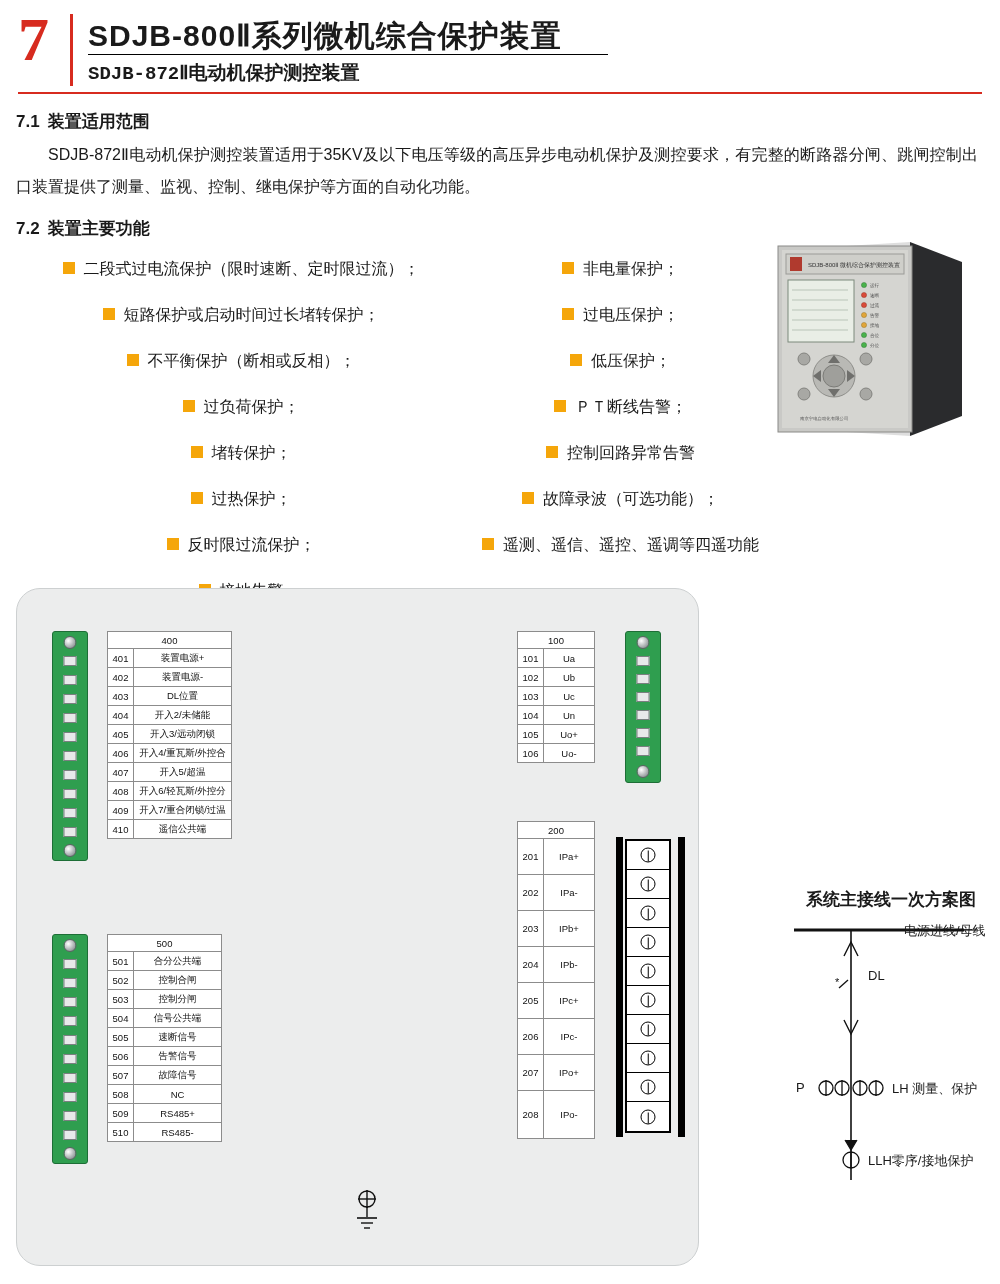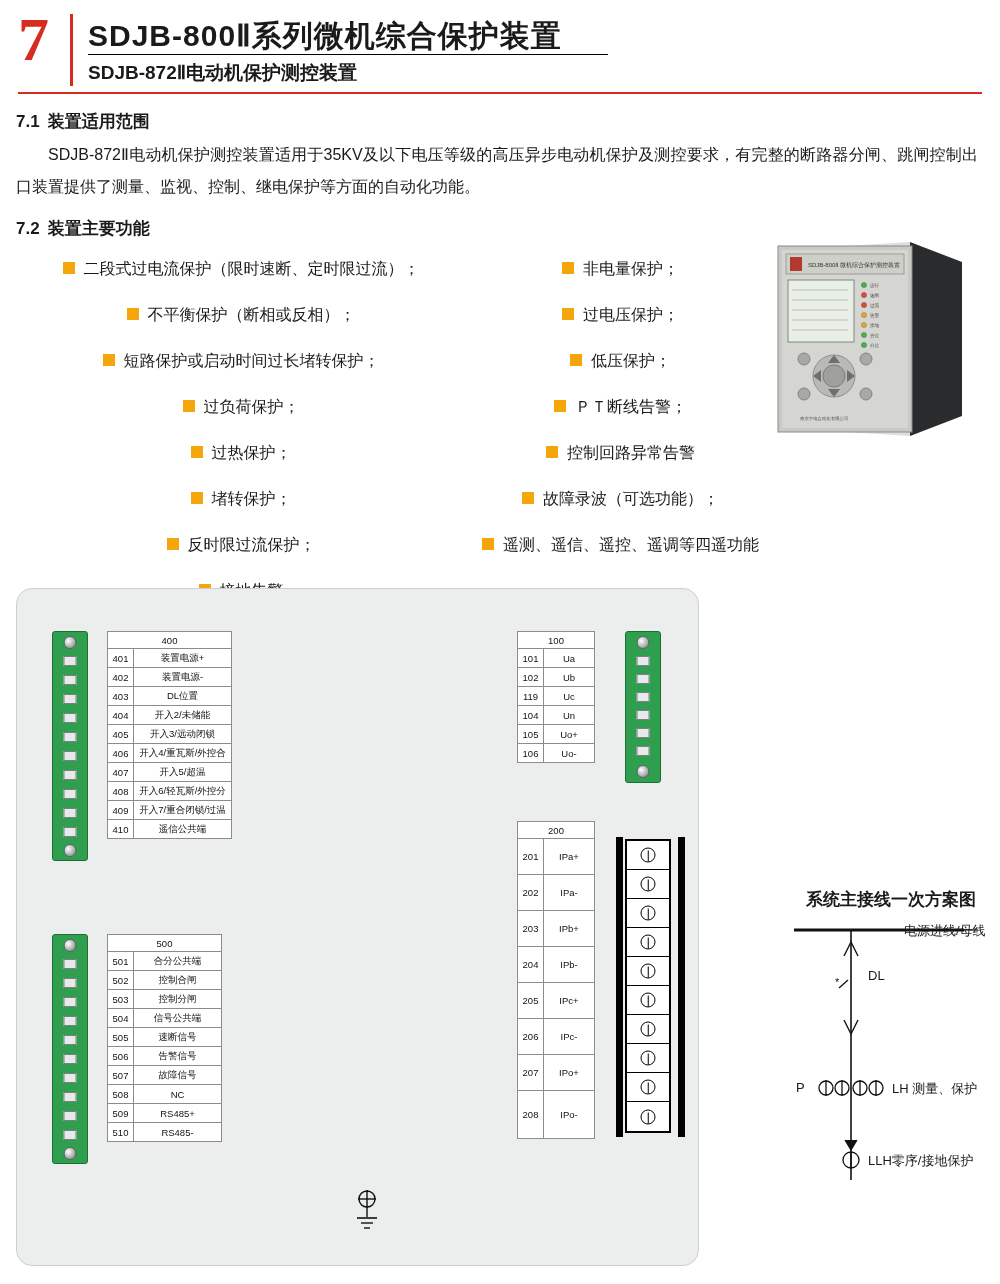--- a/index.html
+++ b/index.html
@@ -25,21 +25,21 @@
   .header-underline {
     position:absolute; left:18px; top:92px; width:964px; height:2px; background:#d72b1f;
   }
   .title-main {
     position:absolute; left:88px; top:16px;
     font-size:30px; font-weight:bold; letter-spacing:1px;
     font-family:"Liberation Sans", sans-serif;
   }
   .title-sub {
     position:absolute; left:88px; top:60px;
-    font-size:19px; font-weight:bold;
+    font-size:19px; font-weight:bold;font-family:Liberation Mono, monospace;
   }
   .title-divider {
     position:absolute; left:88px; top:54px; width:520px; height:1px; background:#000;
   }
   
   .sec-head { font-size:17px; font-weight:bold; margin:14px 0 6px 16px; }
   .sec-head .num { margin-right:8px; }
   .para {
     margin:0 22px 0 16px;
     font-size:16px; line-height:32px; text-align:justify; text-indent:2em;
@@ -60,21 +60,21 @@
     display:inline-block; width:12px; height:12px; background:#f5a60a;
     margin-right:9px; vertical-align:middle; position:relative; top:-2px;
   }
   
   .device-photo {
     position:absolute; right:26px; top:228px; width:212px; height:222px;
   }
   
   .diagram-wrap {
     position:absolute; left:16px; top:588px; width:683px; height:678px;
-    background:#eceded; border:1px solid #cdd0d1; border-radius:16px;
+    background:#eceded; border:1px solid #cdd0d1; border-radius:24px;
   }
   .tbl {
     position:absolute; border-collapse:collapse; background:#fff;
   }
   .tbl td {
     border:1px solid #8c8c8c; font-size:9.5px; text-align:center;
     height:19px; color:#111; padding:0 2px; white-space:nowrap;
   }
   .tbl td.hdr { font-size:9.5px; height:17px; }
   .tbl td.num { width:26px; }
@@ -141,25 +141,25 @@
 </div>
 <div class="para">SDJB-872Ⅱ电动机保护测控装置适用于35KV及以下电压等级的高压异步电动机保护及测控要求，有完整的断路器分闸、跳闸控制出口装置提供了测量、监视、控制、继电保护等方面的自动化功能。</div>
 
 <div class="sec-head">
   <span class="num">7.2</span><span>装置主要功能</span>
 </div>
 
 <div class="features">
   <div class="feat-col left">
     <div class="feat"><span class="bullet"></span><span>二段式过电流保护（限时速断、定时限过流）；</span></div>
+    <div class="feat"><span class="bullet"></span><span>短路保护或启动时间过长堵转保护；</span></div>
     <div class="feat"><span class="bullet"></span><span>不平衡保护（断相或反相）；</span></div>
-    <div class="feat"><span class="bullet"></span><span>短路保护或启动时间过长堵转保护；</span></div>
     <div class="feat"><span class="bullet"></span><span>过负荷保护；</span></div>
+    <div class="feat"><span class="bullet"></span><span>堵转保护；</span></div>
     <div class="feat"><span class="bullet"></span><span>过热保护；</span></div>
-    <div class="feat"><span class="bullet"></span><span>堵转保护；</span></div>
     <div class="feat"><span class="bullet"></span><span>反时限过流保护；</span></div>
     <div class="feat"><span class="bullet"></span><span>接地告警</span></div>
   </div>
   <div class="feat-col right">
     <div class="feat"><span class="bullet"></span><span>非电量保护；</span></div>
     <div class="feat"><span class="bullet"></span><span>过电压保护；</span></div>
     <div class="feat"><span class="bullet"></span><span>低压保护；</span></div>
     <div class="feat"><span class="bullet"></span><span>ＰＴ断线告警；</span></div>
     <div class="feat"><span class="bullet"></span><span>控制回路异常告警</span></div>
     <div class="feat"><span class="bullet"></span><span>故障录波（可选功能）；</span></div>
@@ -359,21 +359,21 @@
         </tr>
     <tr>
           <td class="num">101</td>
           <td>Ua</td>
         </tr>
     <tr>
           <td class="num">102</td>
           <td>Ub</td>
         </tr>
     <tr>
-          <td class="num">119</td>
+          <td class="num">103</td>
           <td>Uc</td>
         </tr>
     <tr>
           <td class="num">104</td>
           <td>Un</td>
         </tr>
     <tr>
           <td class="num">105</td>
           <td>Uo+</td>
         </tr>

